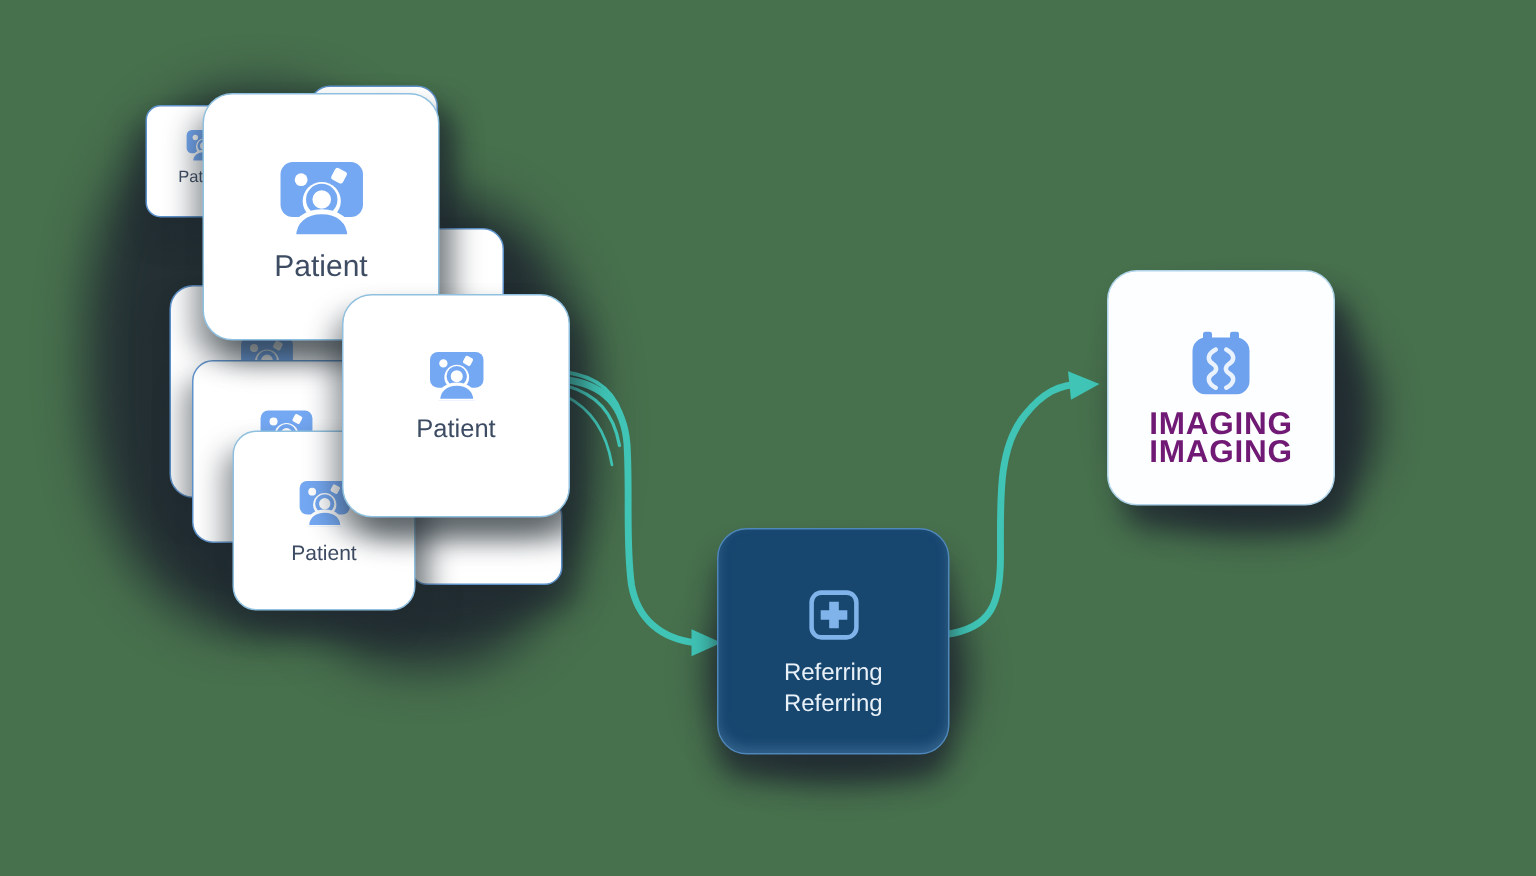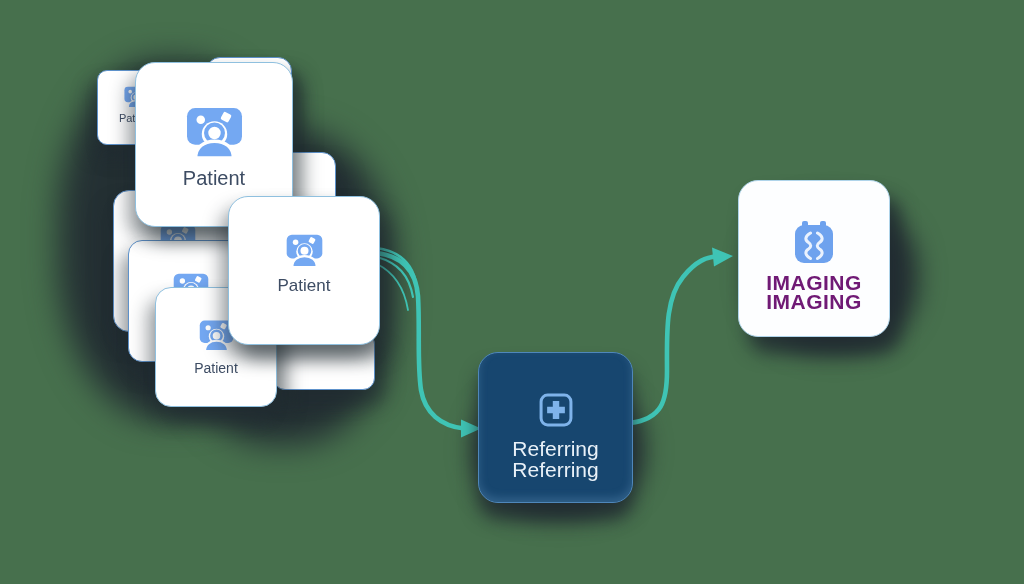--- a/index.html
+++ b/index.html
@@ -41,21 +41,21 @@
 
   
   .arrows{position:absolute;left:0;top:0;z-index:5;pointer-events:none;}
 
   
   .phys{position:absolute;left:478px;top:352px;width:155px;height:151px;border-radius:20px;
         background:#17466F;border:1.5px solid #4F87BA;box-sizing:border-box;z-index:6;
         display:flex;flex-direction:column;align-items:center;
         box-shadow:0 16px 18px rgba(33,43,49,.8), inset 0 -4px 8px rgba(120,170,210,.28);}
   .phys .icn{width:34px;height:34px;margin-top:40px;line-height:0;}
-  .phys .lbl{margin-top:11px;font-size:21px;line-height:21px;color:#E9F1F8;text-align:center;}
+  .phys .lbl{margin-top:11px;font-size:16px;line-height:21px;color:#E9F1F8;text-align:center;}
 
   
   .img-card{position:absolute;left:738px;top:180px;width:152px;height:157px;border-radius:20px;
         background:#FDFEFF;border:1.5px solid #AFD4EA;box-sizing:border-box;z-index:6;
         display:flex;flex-direction:column;align-items:center;
         box-shadow:10px 16px 18px rgba(33,43,49,.8);}
   .img-card .icn{width:40px;height:42px;margin-top:40px;line-height:0;}
   .img-card .lbl{margin-top:10px;font-size:21px;line-height:19px;font-weight:700;
         letter-spacing:.5px;color:#701a75;text-align:center;}
   .icn svg{width:100%;height:100%;display:block;}

